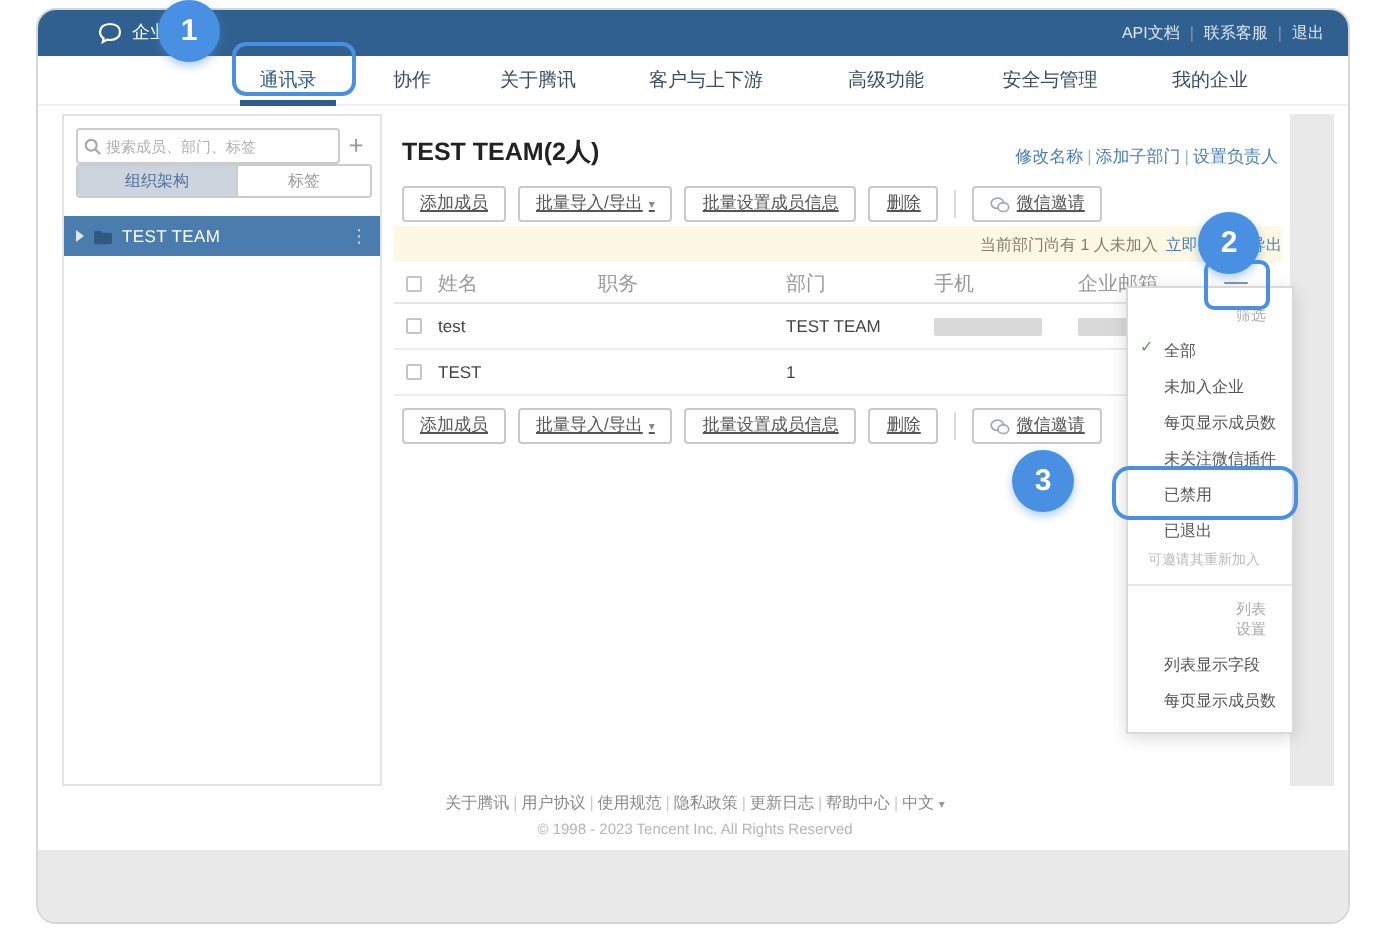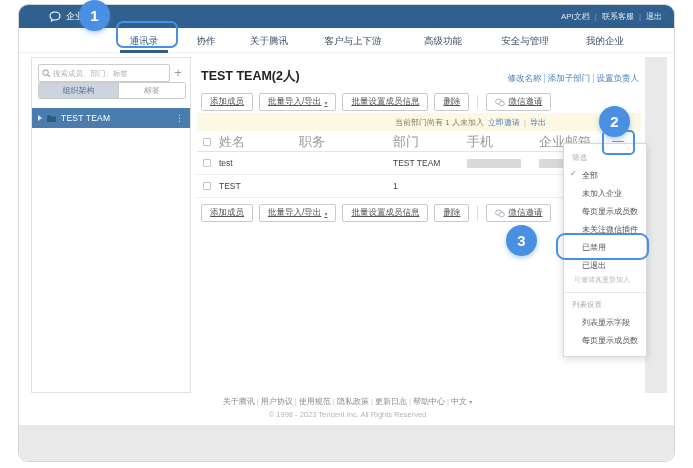--- a/index.html
+++ b/index.html
@@ -59,39 +59,39 @@
   .hsep { color:#9db8d6; margin:0 2px; }
 
   .toolbar { display:flex; align-items:center; gap:6px; margin:8px 0 0 4px; height:18px; }
   .btn { display:inline-flex; align-items:center; gap:3px; height:18px; padding:0 8px; background:#fff;
          border:1px solid #c9c9c9; border-radius:2px; font-size:8.5px; color:#555; cursor:pointer;
          font-family:"Liberation Sans","DejaVu Sans",sans-serif;text-decoration:underline; }
   .caret { font-size:6px; color:#888; }
   .vdiv { width:1px; height:14px; background:#ddd; margin:0 2px; }
 
   .banner { margin-top:2px; height:18px; background:#fcf8e3; display:flex; align-items:center;
-            justify-content:flex-end; padding-right:95px; font-size:8px; color:#7f7f66; gap:4px; }
+            justify-content:flex-end; font-size:8px; color:#7f7f66; gap:4px; }
   .banner a { color:#4a7ebb; text-decoration:none; cursor:pointer; }
   .bsep { color:#b9c6d6; }
 
   .tgrid { display:grid; grid-template-columns:22px 80px 94px 74px 72px 82px 1fr; align-items:center; }
-  .thead { height:20px; border-bottom:1px solid #e4e4e4; font-size:13px; color:#999; margin-top:1px; }
+  .thead { height:20px; border-bottom:1px solid #e4e4e4; font-size:10px; color:#999; margin-top:1px; }
   .trow  { height:23px; border-bottom:1px solid #ececec; font-size:8.5px; color:#444; }
   .cb { width:8px; height:8px; border:1px solid #c5c5c5; border-radius:1px; margin-left:6px; background:#fff; cursor:pointer; }
   .redact { width:54px; height:9px; background:#d9d9d9; border-radius:1px; }
   .redact.wide { width:62px; }
   .filter-btn { position:absolute; right:12px; top:80px; width:22px; height:16px; display:flex;
                 flex-direction:column; justify-content:center; align-items:center; gap:2px; cursor:pointer; }
   .filter-btn i { display:block; height:1.5px; background:#8a94a6; border-radius:1px; }
   .fl1 { width:12px; } .fl2 { width:8px; } .fl3 { width:12px; }
 
   
   .menu { position:absolute; left:544px; top:138px; width:84px; background:#fff; border:1px solid #d9d9d9;
           box-shadow:0 2px 8px rgba(0,0,0,.15); padding:6px 0 7px 0; z-index:40; }
-  .m-h { font-size:7.5px; color:#aaa; padding:3px 8px 3px 8px; }
+  .m-h { font-size:7.5px; color:#aaa; padding:3px 8px 3px 8px;margin-left:46px; }
   .m-i { font-size:8px; color:#555; padding:3.5px 8px 3.5px 18px; cursor:pointer; position:relative; white-space:nowrap; }
   .m-i .chk { position:absolute; left:6px; top:3px; color:#4ba04f; font-size:8px; }
   .m-note { font-size:7px; color:#bbb; padding:1px 8px 3px 10px; white-space:nowrap; }
   .m-div { height:1px; background:#e8e8e8; margin:4px 0; }
 
   
   .footer { position:absolute; left:0; top:391px; width:657px; text-align:center; }
   .f-links { font-size:8px; color:#8a8a8a; }
   .f-links a { color:#8a8a8a; text-decoration:none; cursor:pointer; }
   .fsep { color:#c9c9c9; margin:0 2px; }

